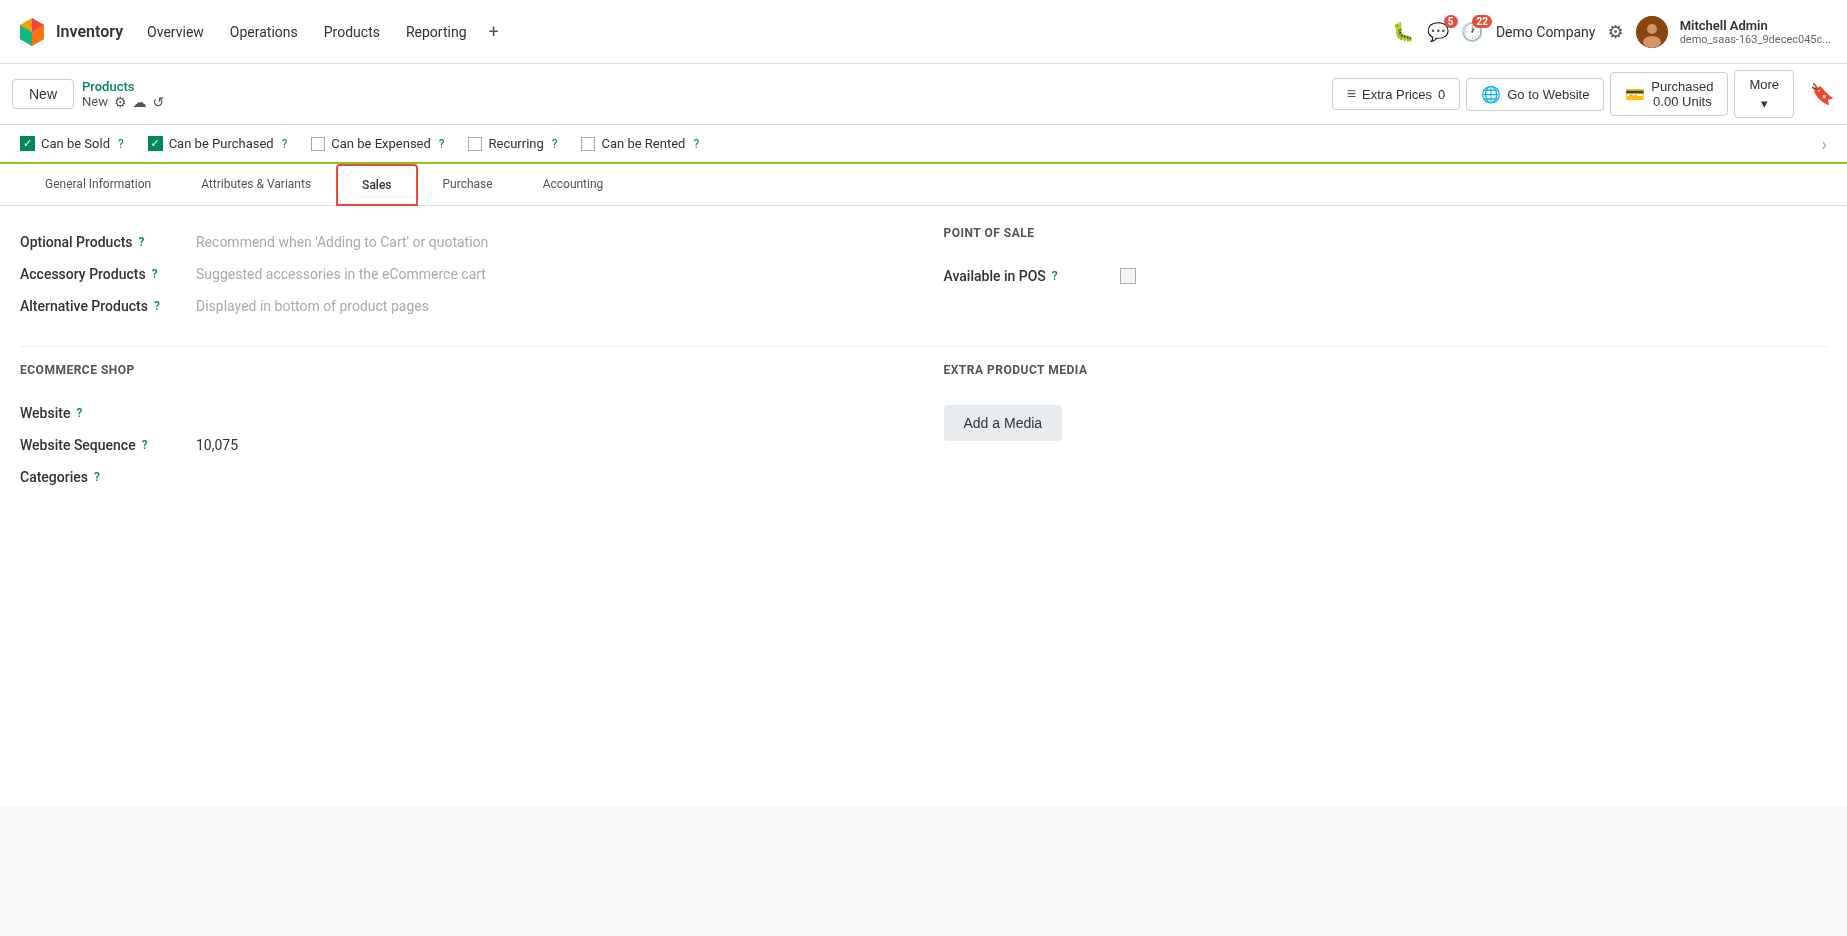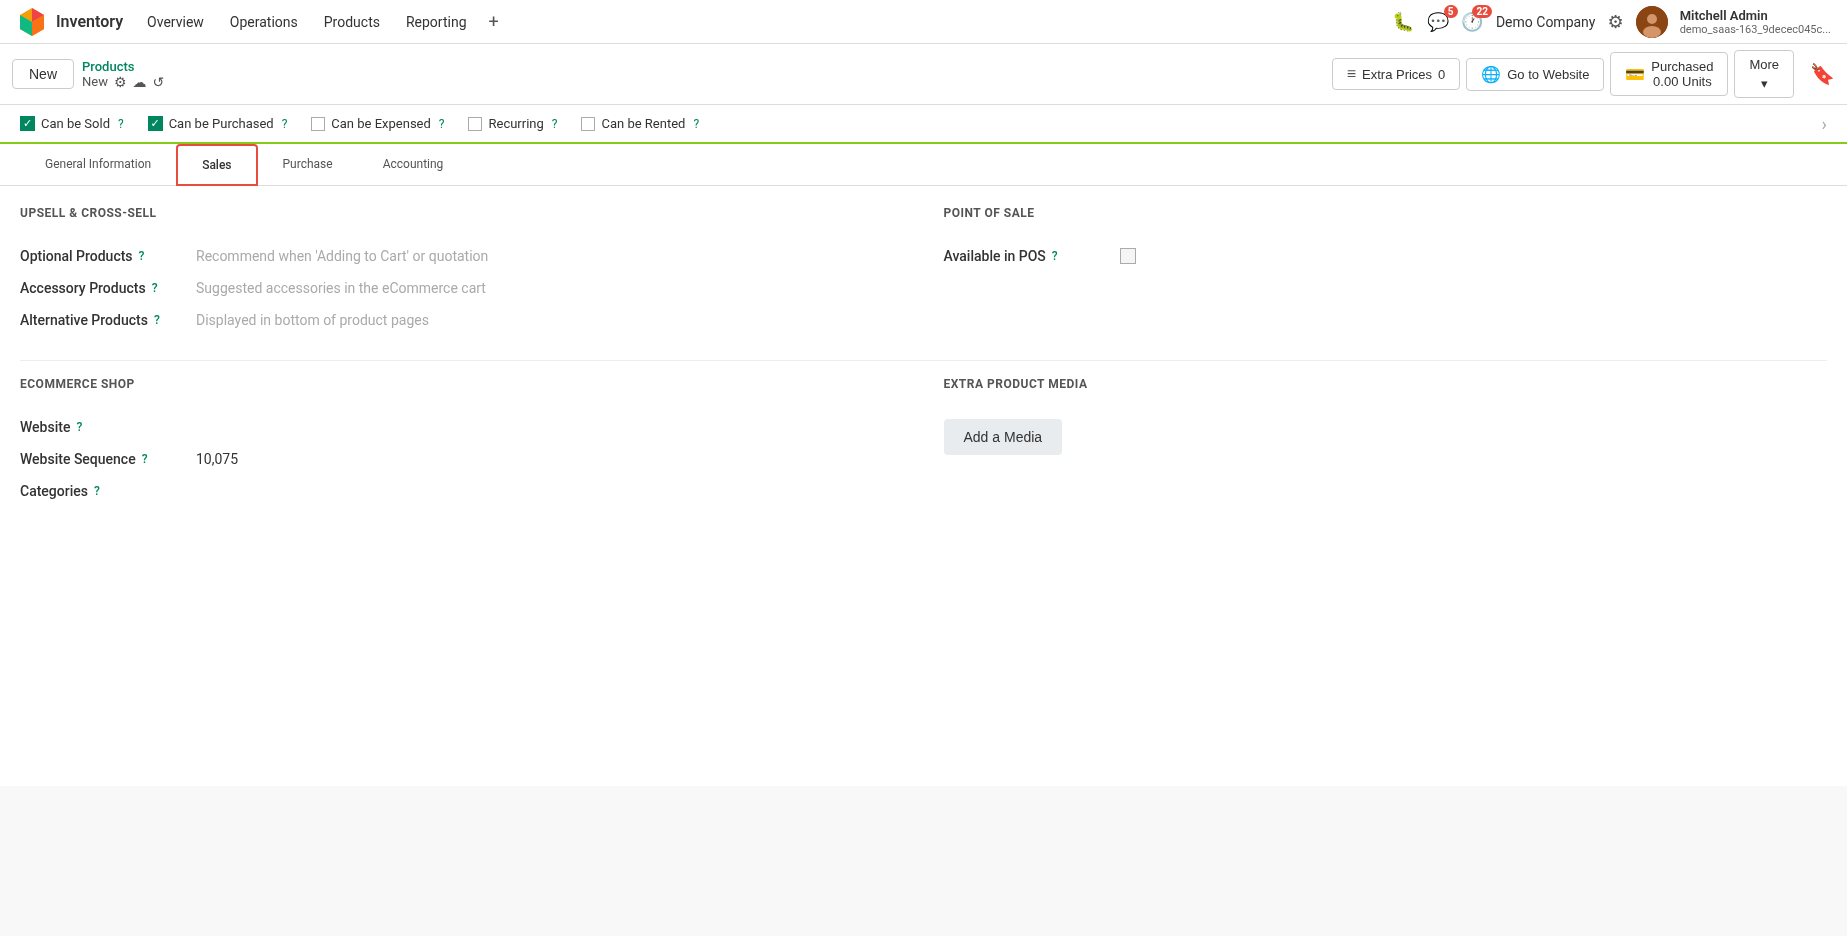--- a/index.html
+++ b/index.html
@@ -1,21 +1,21 @@
 <!DOCTYPE html>
 <html><head>
   <meta charset="utf-8">
   <style>
     * { box-sizing: border-box; margin: 0; padding: 0; }
     body { font-family: -apple-system, BlinkMacSystemFont, 'Segoe UI', Roboto, sans-serif; font-size: 14px; background: #f8f8f8; color: #333; }
 
     
     .top-nav {
       display: flex; align-items: center; background: #fff; border-bottom: 1px solid #ddd;
-      padding: 0 16px; height: 44px; gap: 4px;
+      padding: 0 16px; height: 64px; gap: 4px;
     }
     .nav-logo { display: flex; align-items: center; gap: 8px; margin-right: 8px; }
     .nav-logo-icon { width: 32px; height: 32px; }
     .nav-app-name { font-weight: 600; font-size: 16px; color: #333; }
     .nav-menu { display: flex; align-items: center; gap: 2px; }
     .nav-item { padding: 6px 12px; border-radius: 4px; cursor: pointer; font-size: 14px; color: #333; }
     .nav-plus { font-size: 18px; padding: 4px 8px; cursor: pointer; color: #555; }
     .nav-right { margin-left: auto; display: flex; align-items: center; gap: 12px; }
     .nav-icon-btn { position: relative; cursor: pointer; color: #555; font-size: 18px; }
     .badge { position: absolute; top: -6px; right: -8px; background: #e74c3c; color: #fff; border-radius: 10px; font-size: 10px; padding: 1px 4px; font-weight: 700; }
@@ -227,30 +227,30 @@
   <label class="checkbox-item">
     <span class="checkbox-unchecked"></span>
     <span>Can be Rented</span>
     <span class="help-icon">?</span>
   </label>
   <span class="scroll-right">›</span>
 </div>
 
 <div class="tabs">
   <div class="tab">General Information</div>
+  <div class="tab">Attributes &amp; Variants</div>
   <div class="tab active">Sales</div>
   <div class="tab">Purchase</div>
   <div class="tab">Accounting</div>
 </div>
 
 <div class="main-content">
   <div class="section-row">
 
     <div class="section-col">
-      <div class="section-title">UPSELL &amp; CROSS-SELL</div>
 
       <div class="field-row">
         <div class="field-label">
           <span>Optional Products</span>
           <span class="help-icon">?</span>
         </div>
         <div class="field-value">Recommend when 'Adding to Cart' or quotation</div>
       </div>
 
       <div class="field-row">

